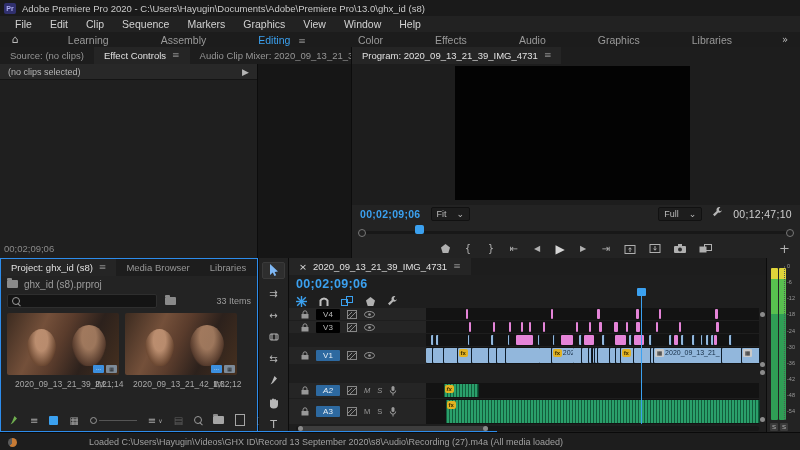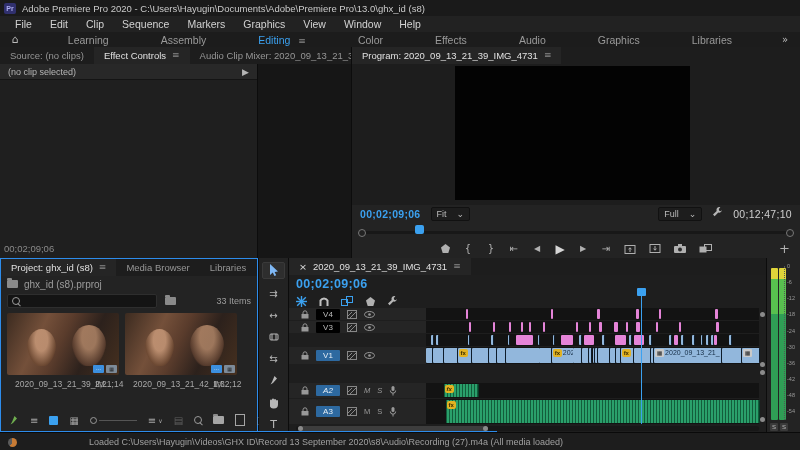--- a/index.html
+++ b/index.html
@@ -190,21 +190,21 @@
           <span>Effect Controls</span>
           <span class="pmenu g">≡</span>
         </div>
         <div class="ptab">
           <span>Audio Clip Mixer: 2020_09_13_21_39_IMG_4731</span>
         </div>
         <span class="spacer"></span>
       </div>
     <div class="ecl">
       <div class="ecbar">
-        <span>(no clip selected)</span>
+        <span>(no clips selected)</span>
         <span class="g">▶</span>
       </div>
       <div class="ectc">00;02;09;06</div>
     </div>
     <div class="ecr"></div>
   </div>
 
   <div class="panel" id="progpanel">
     <div class="tabrow">
       <div class="ptab active">

